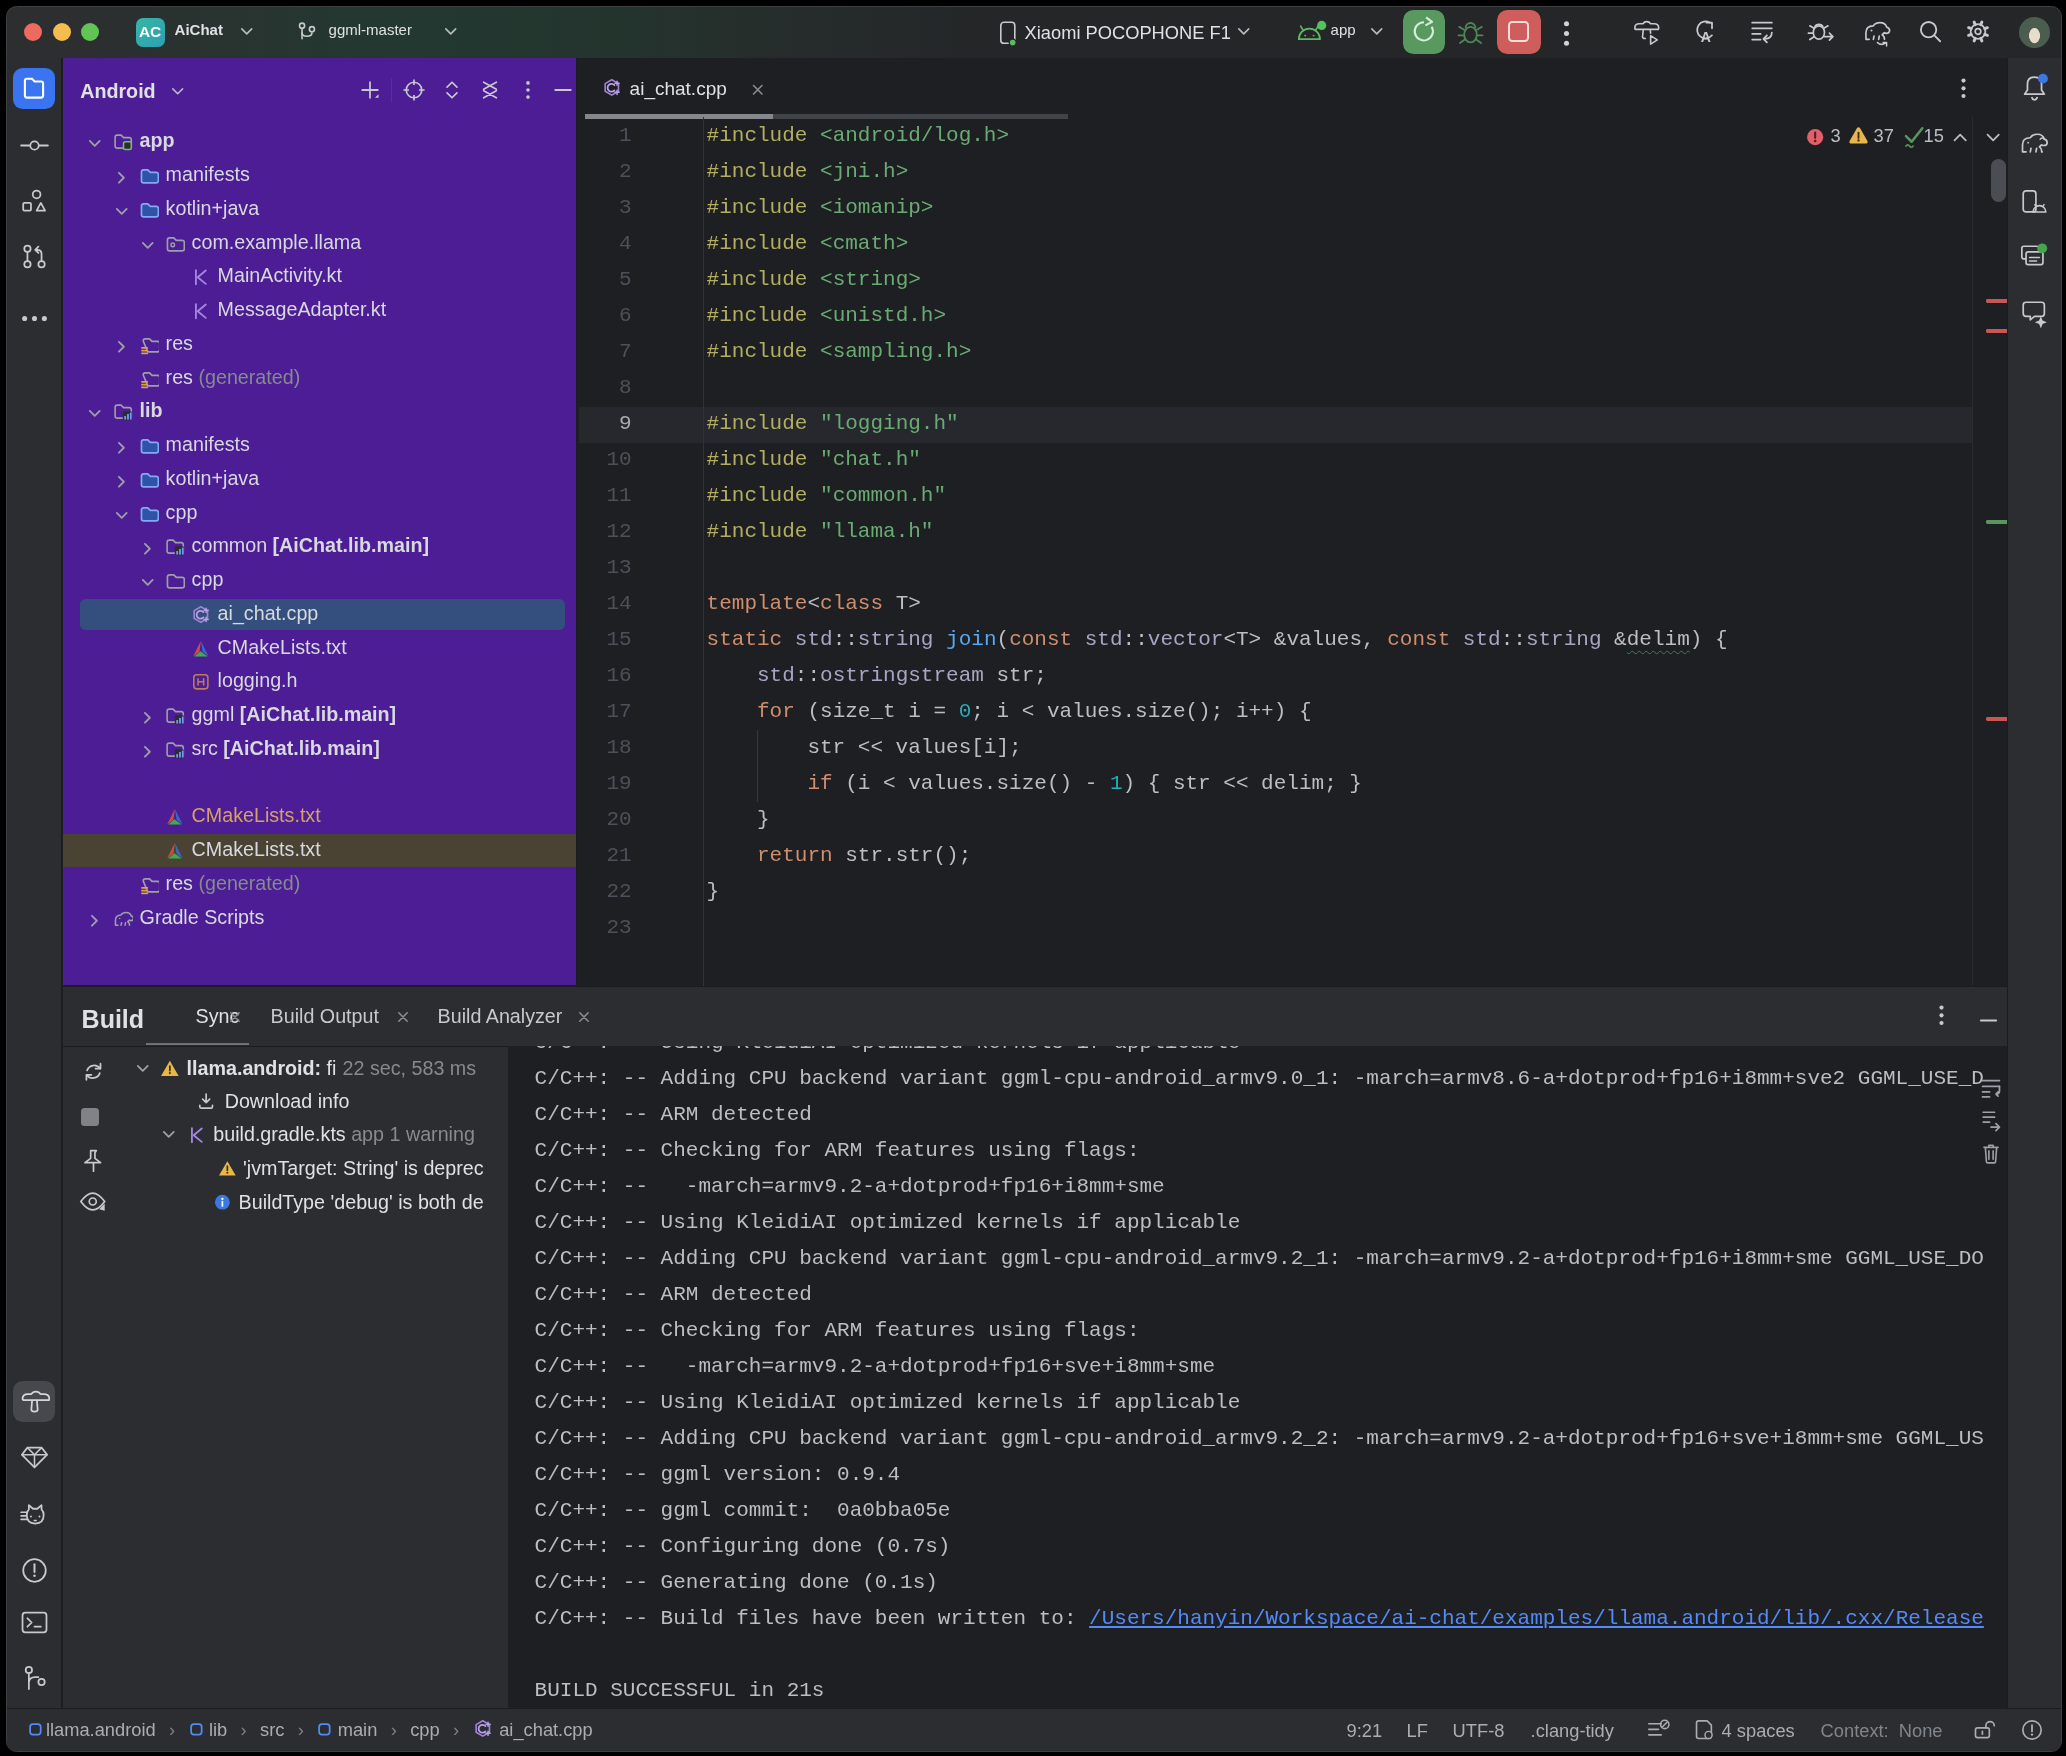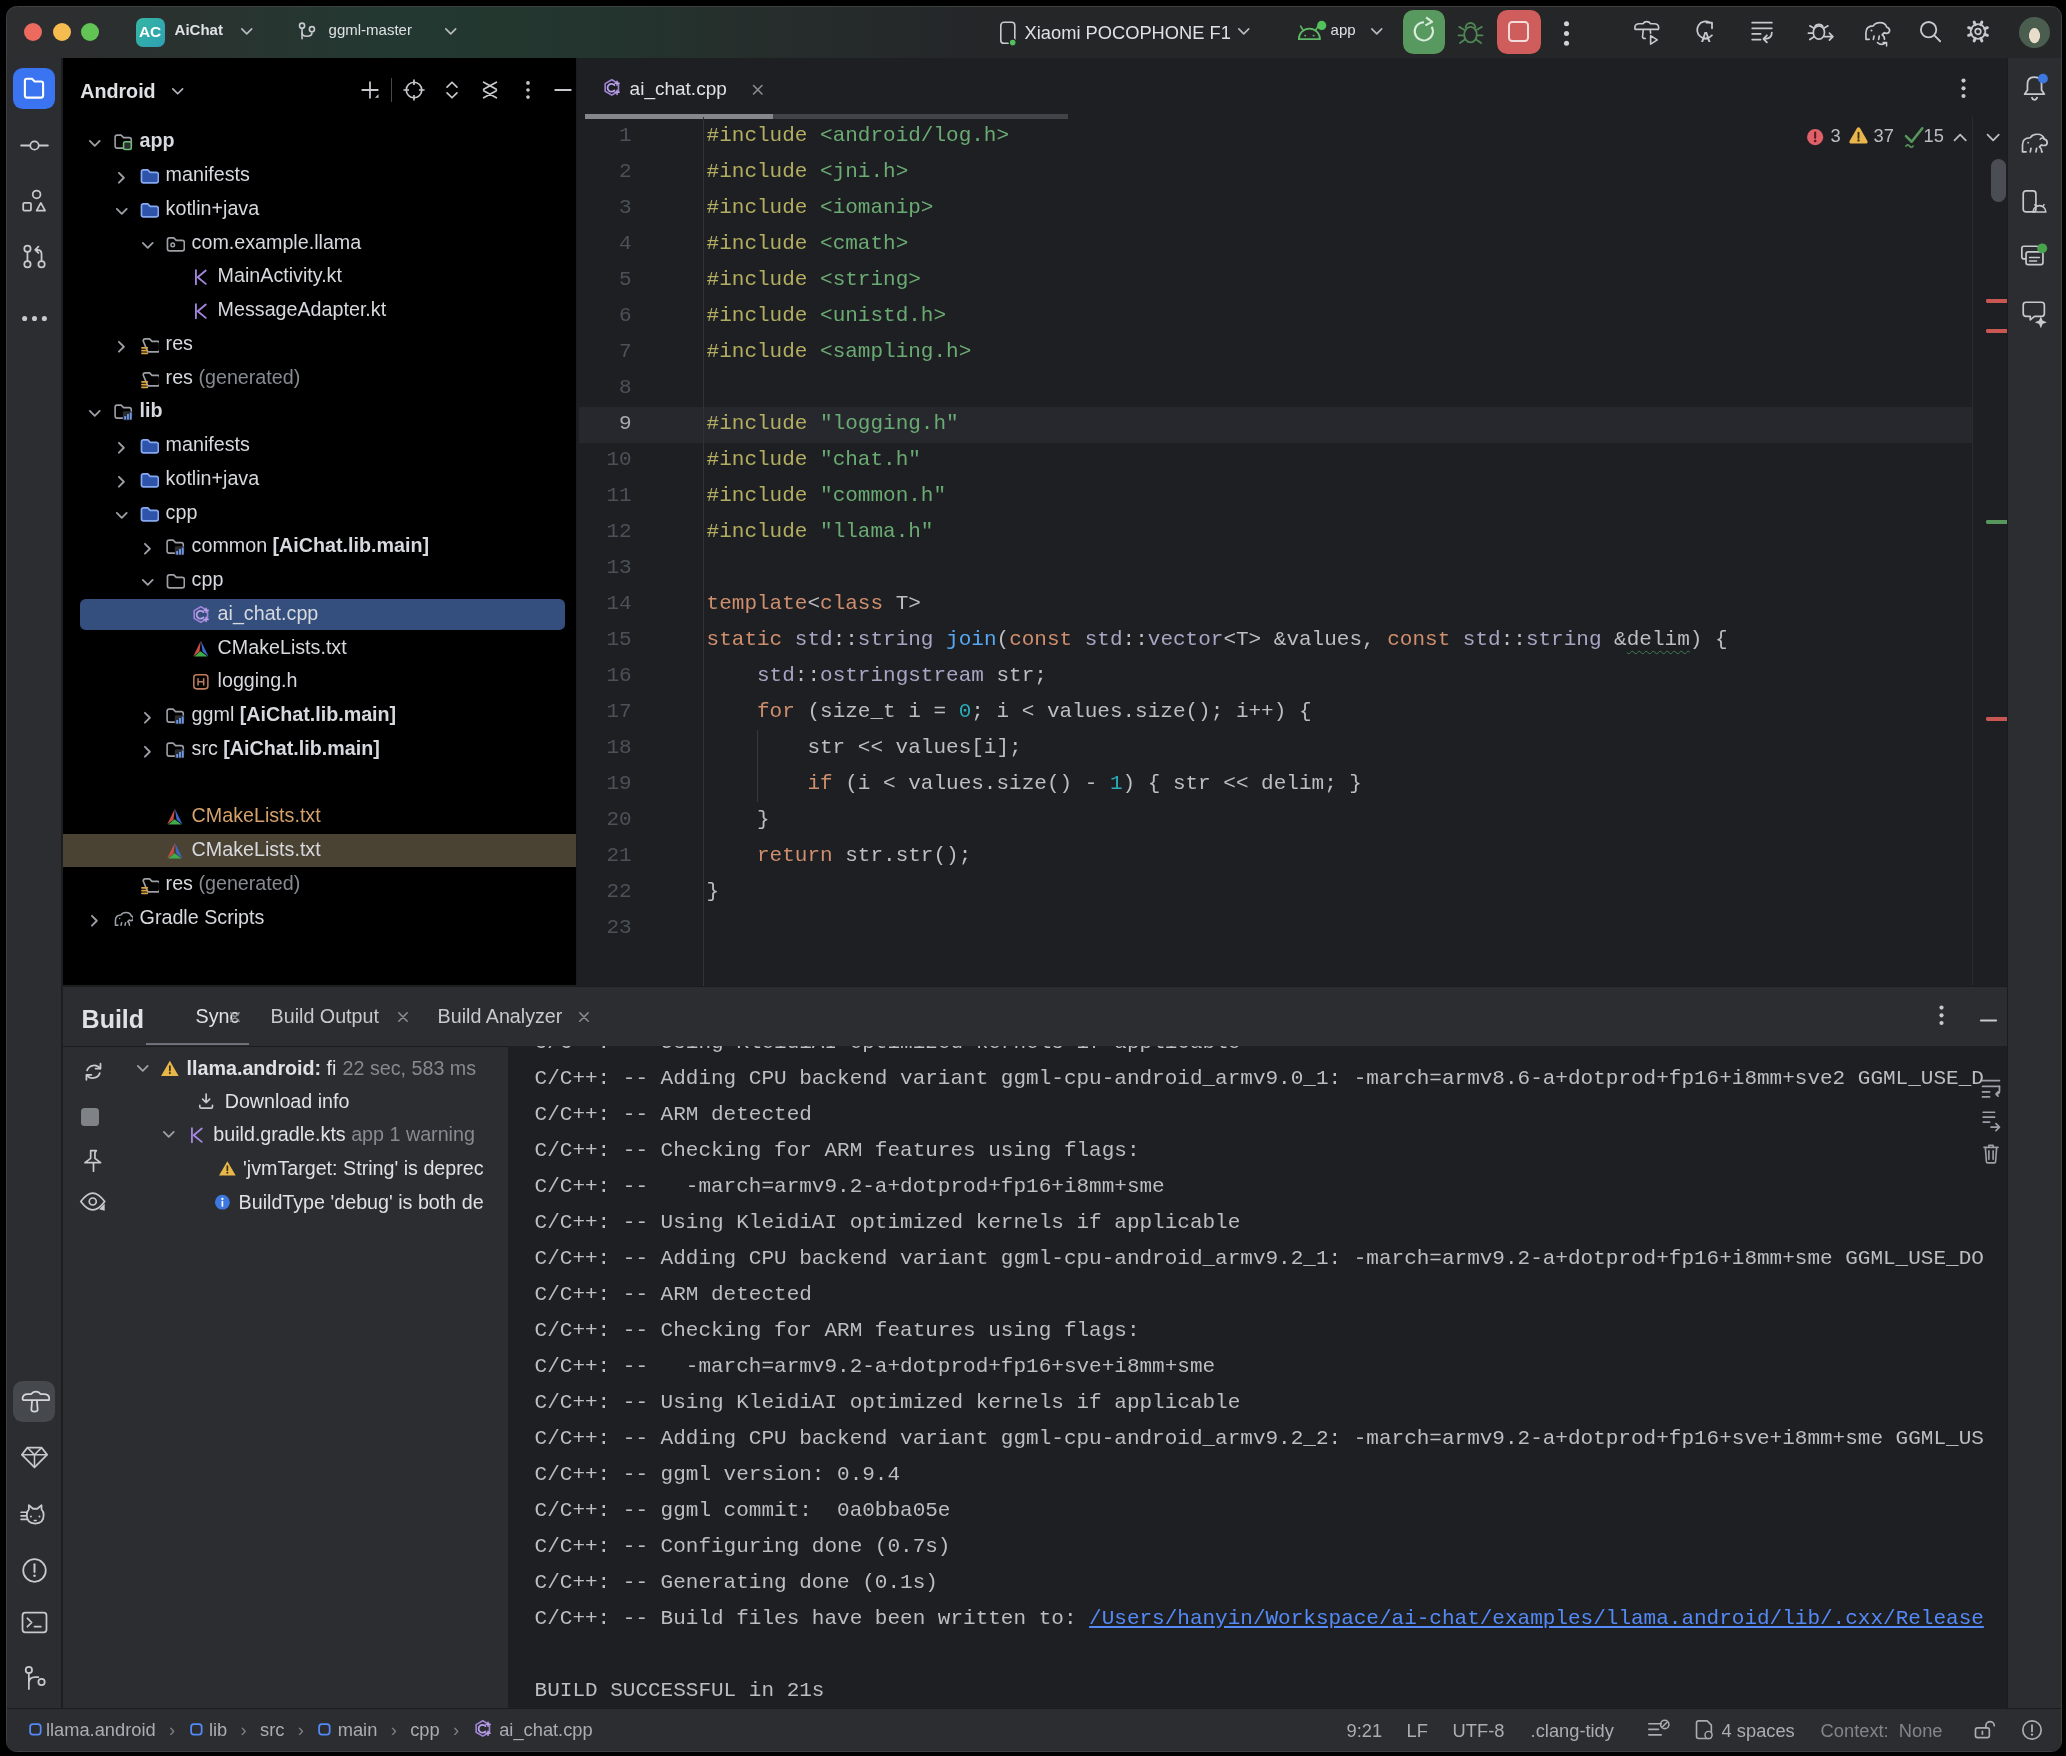--- a/index.html
+++ b/index.html
@@ -6,21 +6,21 @@
 body{font-family:"Liberation Sans",sans-serif;-webkit-font-smoothing:antialiased;}
 .abs{position:absolute;}
 #win{position:absolute;left:5.6px;top:5.6px;width:2056px;height:1746px;background:#1e1f22;border-radius:10.5px;
  border:0.7px solid #3f4041;box-shadow:inset 0 0.7px 0 #56585a;overflow:hidden;}
 #titlebar{position:absolute;left:0;top:0;width:100%;height:51px;
  background:linear-gradient(90deg,#2c2e2f 0px,#2c2e2f 77px,#283430 232px,#223830 394px,#23352e 583px,#262c2b 787px,#242628 984px,#242628 100%);}
 .tl{position:absolute;top:16px;width:18.3px;height:18.3px;border-radius:50%;}
 .ui-txt{color:#dfe1e5;font-size:15px;white-space:pre;}
 .flexrow{display:flex;align-items:center;}
 #leftstrip{position:absolute;left:0;top:51px;width:55px;bottom:43px;background:#2b2d30;border-right:0.7px solid #1b1c1e;}
-#treepanel{position:absolute;left:56px;top:51px;width:514px;height:927px;background:#000000;border-right:1.4px solid #1b1c1e;padding-left:41px;}
+#treepanel{position:absolute;left:56px;top:51px;width:514px;height:927px;background:#4c1d95;border-right:1.4px solid #1b1c1e;padding-left:41px;}
 #editor{position:absolute;left:571px;top:51px;width:1431px;height:927px;background:#1e1f22;}
 #buildpanel{position:absolute;left:56px;top:979px;right:54px;height:724px;background:#2b2d30;border-top:0.7px solid #1b1c1e;}
 #console{position:absolute;left:421px;top:59px;right:0;bottom:0;background:#1e1f22;overflow:hidden;margin-left:24px;}
 #rightstrip{position:absolute;right:0;top:51px;width:54px;bottom:43px;background:#2b2d30;border-left:0.7px solid #1b1c1e;}
 #statusbar{position:absolute;left:0;bottom:0;width:100%;height:43px;background:#2b2d30;border-top:0.7px solid #1b1c1e;}
 pre{margin:0;font-family:"Liberation Mono",monospace;}
 .trow{position:absolute;left:0;width:100%;height:34px;display:flex;align-items:center;color:#d7d9de;font-size:19.7px;white-space:pre;}
 .tsel{position:absolute;left:17.6px;right:10.5px;top:1.4px;bottom:1.4px;background:#344f7d;border-radius:5.6px;}
 .bsel{position:absolute;left:0px;right:0px;top:0.7px;bottom:0.7px;background:#4a4233;}
 .gray{color:#868a91;}

